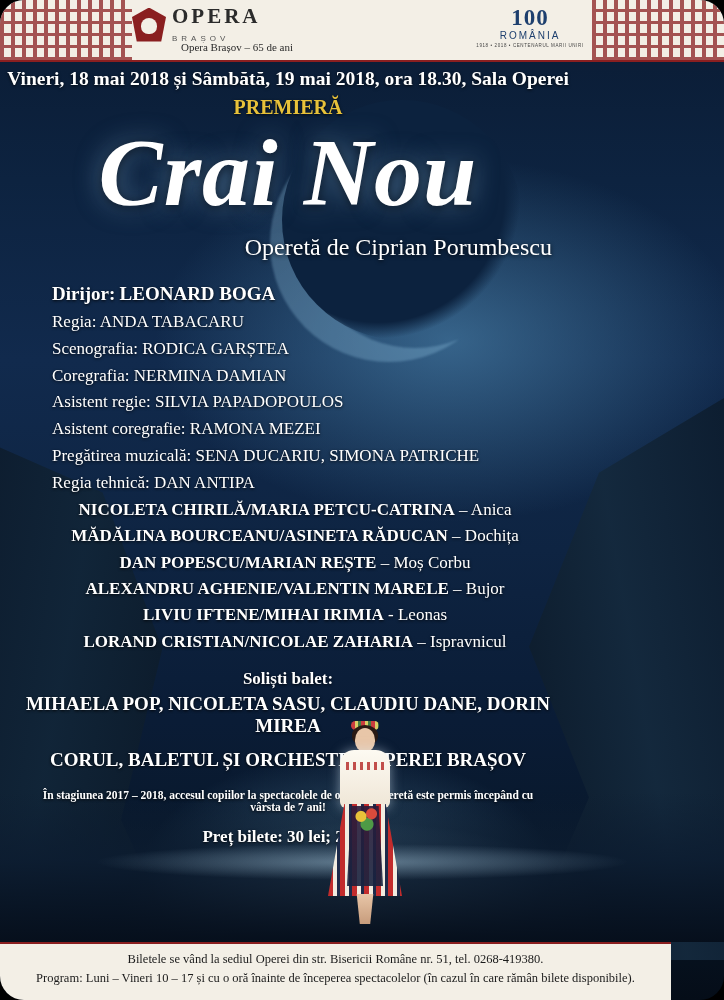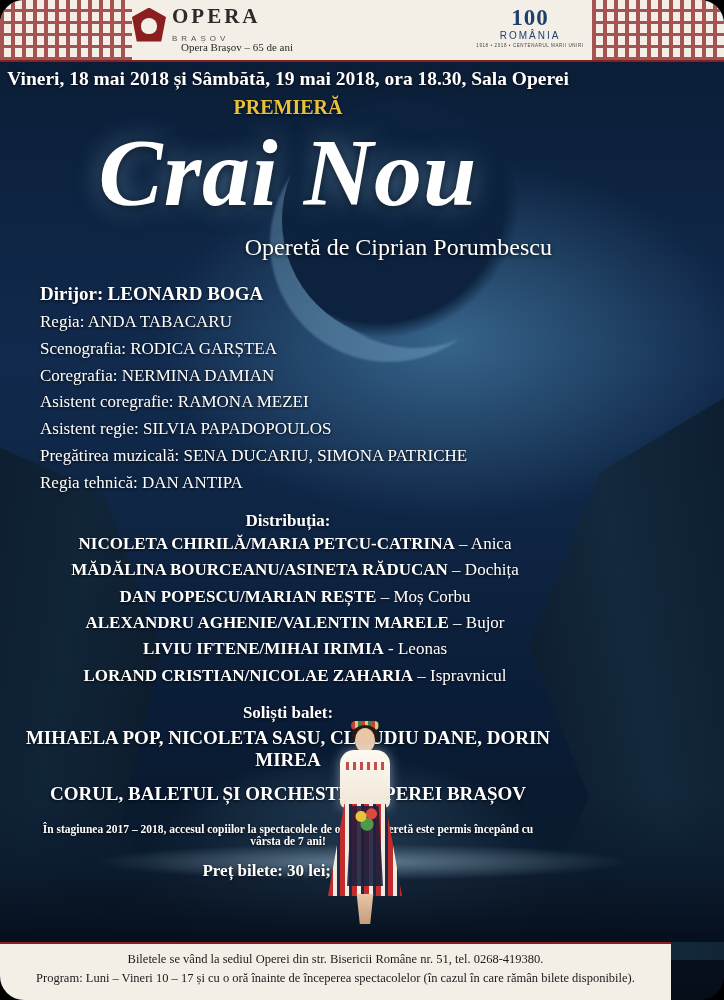--- a/index.html
+++ b/index.html
@@ -215,21 +215,21 @@
     font-weight: normal;
     font-size: 24px;
     margin-top: 10px;
     padding-right: 24px;
     text-align: right;
     text-shadow: 0 1px 4px rgba(0,0,0,.85);
   }
 
   .credits {
     margin-top: 18px;
-    padding-left: 40px;
+    padding-left: 52px;
     text-align: left;
     font-family: "Liberation Serif", serif;
     font-size: 17px;
     line-height: 1.58;
     text-shadow: 0 1px 3px rgba(0,0,0,.85);
   }
   .credits .lead { font-weight: bold; font-size: 19px; }
   .credits .name-caps { font-weight: bold; }
 
   .block-head {
@@ -412,38 +412,37 @@
       </div>
       <div>
         <span>Scenografia:</span>
         <span>RODICA GARȘTEA</span>
       </div>
       <div>
         <span>Coregrafia:</span>
         <span>NERMINA DAMIAN</span>
       </div>
       <div>
+        <span>Asistent regie:</span>
+        <span>SILVIA PAPADOPOULOS</span>
+      </div>
+      <div>
         <span>Asistent coregrafie:</span>
         <span>RAMONA MEZEI</span>
       </div>
       <div>
-        <span>Asistent regie:</span>
-        <span>SILVIA PAPADOPOULOS</span>
-      </div>
-      <div>
         <span>Pregătirea muzicală:</span>
         <span>SENA DUCARIU, SIMONA PATRICHE</span>
       </div>
       <div>
         <span>Regia tehnică:</span>
         <span>DAN ANTIPA</span>
       </div>
     </div>
 
-    <div class="block-head">Distribuția:</div>
 
     <div>
       <div class="cast-line">
         <span>NICOLETA CHIRILĂ/MARIA PETCU-CATRINA</span><span class="role"> – Anica</span>
       </div>
       <div class="cast-line">
         <span>MĂDĂLINA BOURCEANU/ASINETA RĂDUCAN</span><span class="role"> – Dochița</span>
       </div>
       <div class="cast-line">
         <span>DAN POPESCU/MARIAN REȘTE</span><span class="role"> – Moș Corbu</span>

